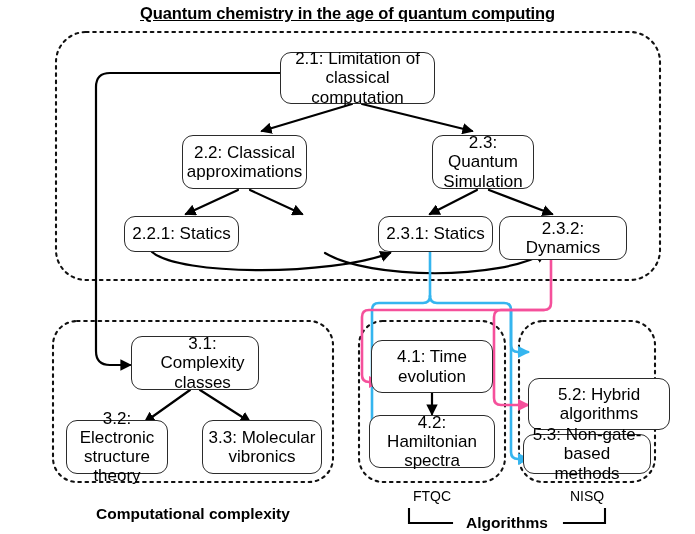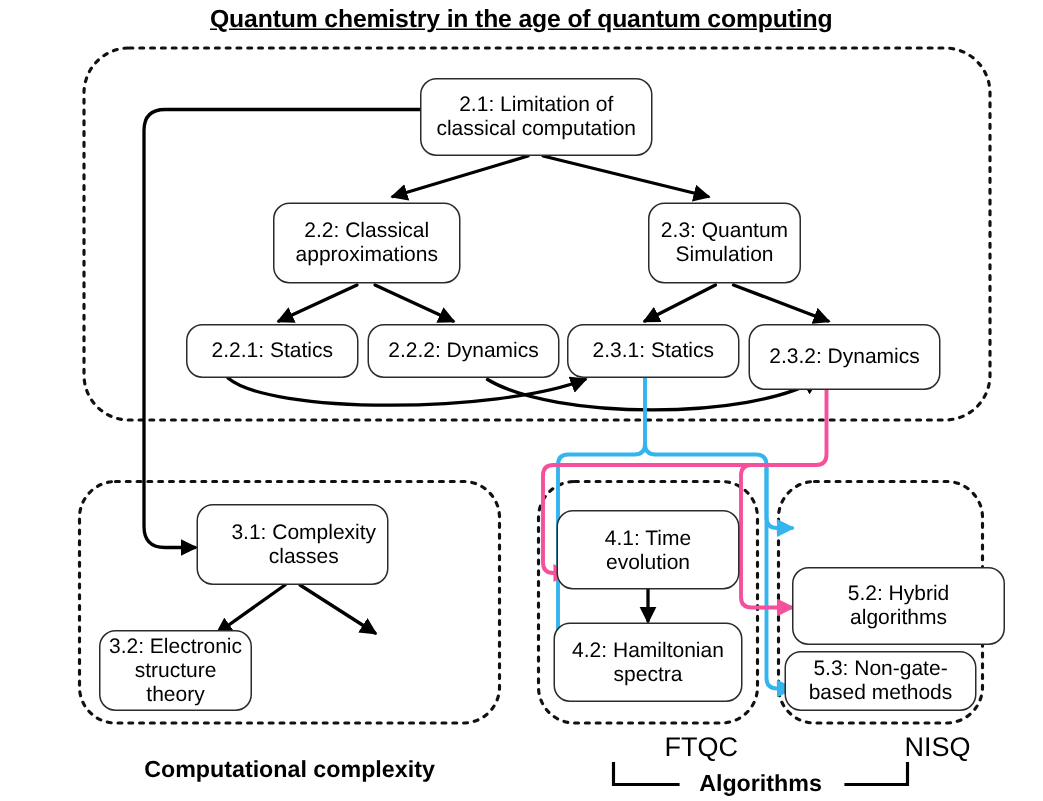--- a/index.html
+++ b/index.html
@@ -29,21 +29,21 @@
   .node {
     position: absolute;
     box-sizing: border-box;
     border: 1.6px solid #2b2b2b;
     border-radius: 11px;
     background: #ffffff;
     display: flex;
     align-items: center;
     justify-content: center;
     text-align: center;
-    font-size: 14px;
+    font-size: 17px;
     line-height: 1.12;
     color: #000;
     padding: 2px 5px;
     z-index: 3;
   }
   .title {
     position: absolute;
     width: 695px;
     top: 4px;
     left: 0;
@@ -55,22 +55,22 @@
   }
   .caption {
     position: absolute;
     font-size: 15.5px;
     font-weight: bold;
     text-align: center;
     z-index: 4;
   }
   .sublabel {
     position: absolute;
-    font-size: 18px;
-    text-align: right;
+    font-size: 14px;
+    text-align: center;
     z-index: 4;
   }
 </style>
 </head>
 <body>
 
 <div id="canvas">
 
   <div class="title">Quantum chemistry in the age of quantum computing</div>
 
@@ -156,30 +156,30 @@
   </svg>
 
   <div class="node" style="left:280px; top:52px; width:155px; height:52px;">2.1: Limitation of classical computation</div>
 
   <div class="node" style="left:182px; top:135px; width:125px; height:54px;">2.2: Classical approximations</div>
 
   <div class="node" style="left:432px; top:135px; width:102px; height:54px;">2.3: Quantum Simulation</div>
 
   <div class="node" style="left:124px; top:216px; width:115px; height:36px;">2.2.1: Statics</div>
 
-  <div class="node" style="left:245px; top:216px; width:128px; height:36px;">2.2.2: Dynamics</div>
 
   <div class="node" style="left:378px; top:216px; width:115px; height:36px;">2.3.1: Statics</div>
 
   <div class="node" style="left:499px; top:216px; width:128px; height:44px;">2.3.2: Dynamics</div>
 
   <div class="node" style="left:131px; top:336px; width:128px; height:54px;padding-left:20px;">3.1: Complexity classes</div>
 
   <div class="node" style="left:66px; top:420px; width:102px; height:54px;">3.2: Electronic structure theory</div>
 
+  <div class="node" style="left:202px; top:420px; width:120px; height:54px;">3.3: Molecular vibronics</div>
 
   <div class="node" style="left:371px; top:340px; width:122px; height:53px;">4.1: Time evolution</div>
 
   <div class="node" style="left:369px; top:415px; width:126px; height:53px;">4.2: Hamiltonian spectra</div>
 
 
   <div class="node" style="left:528px; top:378px; width:142px; height:52px;">5.2: Hybrid algorithms</div>
 
   <div class="node" style="left:523px; top:434px; width:128px; height:40px;">5.3: Non-gate-based methods</div>
 

